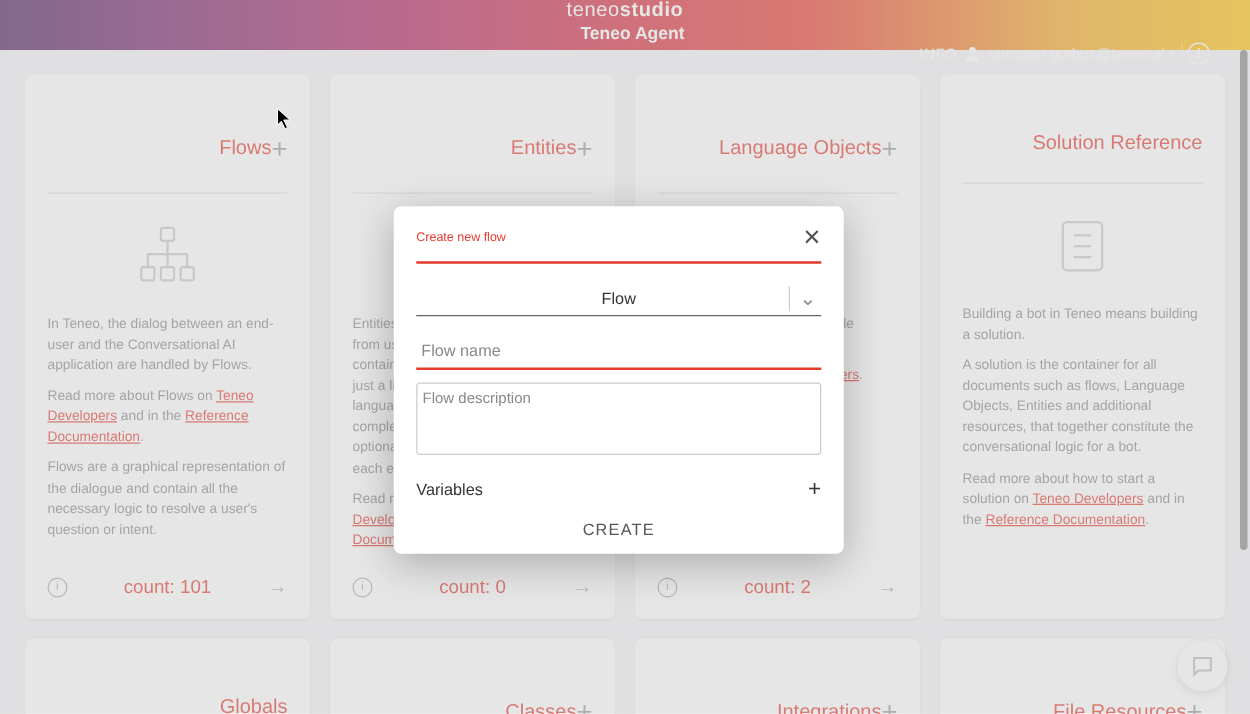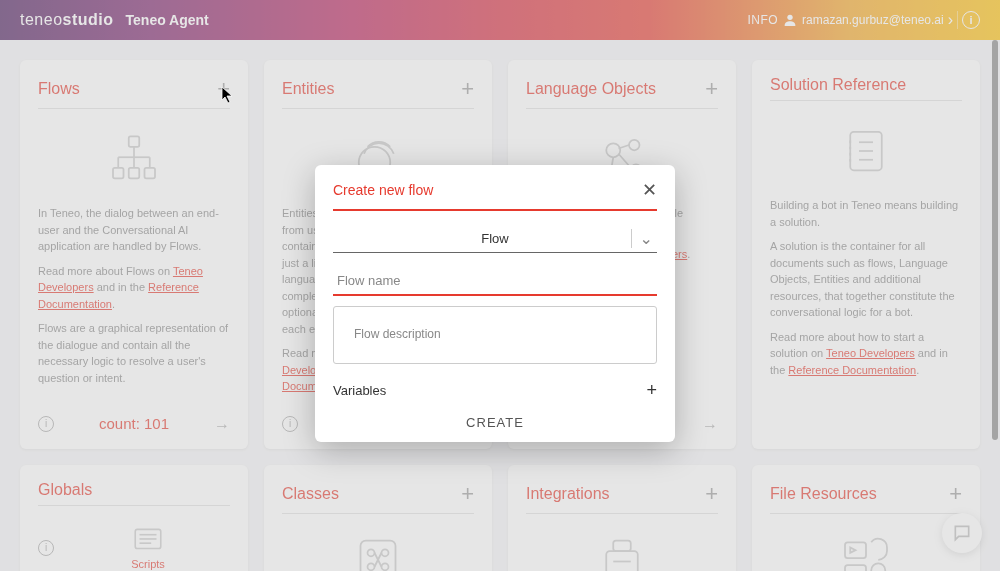--- a/index.html
+++ b/index.html
@@ -1,50 +1,50 @@
 <!DOCTYPE html>
 <html><head>
 <meta charset="utf-8">
 <style>
 * { box-sizing: border-box; margin: 0; padding: 0; }
 body { font-family: -apple-system, BlinkMacSystemFont, "Segoe UI", Arial, sans-serif; background: #f5f5f7; width: 1000px; height: 571px; overflow: hidden; position: relative; }
-.header { height: 40px; background: linear-gradient(90deg, #4a1a5c 0%, #7a1f6a 15%, #b81f5a 35%, #d62a3d 50%, #e63a2e 65%, #f5a623 85%, #ffc107 100%); display: flex; align-items: center; padding: 0 20px; color: white; }
+.header { height: 40px; background: linear-gradient(90deg, #4a1a5c 0%, #7a1f6a 15%, #b81f5a 35%, #d62a3d 50%, #e63a2e 65%, #f5a623 85%, #ffc107 100%); display: flex; align-items: center; padding: 0 32px; color: white; flex-direction: column; }
 .logo { font-size: 16px; font-weight: 300; letter-spacing: 0.5px; }
 .logo b { font-weight: 700; }
 .header-title { font-size: 14px; margin-left: 12px; font-weight: 700; }
 .header-right { margin-left: auto; display: flex; align-items: center; gap: 4px; font-size: 12px; }
 .user-icon { width: 16px; height: 16px; fill: white; }
 .info-icon { width: 18px; height: 18px; border: 1.5px solid white; border-radius: 50%; display: inline-flex; align-items: center; justify-content: center; font-size: 11px; font-weight: bold; }
 .divider { width: 1px; height: 18px; background: rgba(255,255,255,0.4); }
 .main { display: grid; grid-template-columns: repeat(4, 1fr); gap: 16px; padding: 20px; }
 .card { background: white; border-radius: 6px; padding: 16px 18px; box-shadow: 0 1px 3px rgba(0,0,0,0.08); position: relative; min-height: 380px; display: flex; flex-direction: column; }
 .card.small { min-height: 100px; }
-.card-header { display: flex; justify-content: space-between; align-items: center; border-bottom: 1px solid #e0e0e0; padding-bottom: 6px; margin-bottom: 12px; }
+.card-header { display: flex; justify-content: flex-end; align-items: center; border-bottom: 1px solid #e0e0e0; padding-bottom: 22px; margin-bottom: 12px; margin-top: 30px; }
 .card-title { font-size: 16px; color: #e63a2e; font-weight: 400; }
 .card-add { font-size: 22px; color: #999; cursor: pointer; font-weight: 300; }
 .card-icon { display: flex; justify-content: center; padding: 10px 0 18px; }
 .card-icon svg { width: 56px; height: 56px; stroke: #c8c8c8; fill: none; stroke-width: 2; }
 .card-desc { font-size: 11px; color: #888; line-height: 1.5; }
 .card-desc p { margin-bottom: 8px; }
 .card-desc a { color: #e63a2e; text-decoration: underline; }
 .card-footer { margin-top: auto; display: flex; align-items: center; justify-content: space-between; padding-top: 12px; }
 .info-circle { width: 16px; height: 16px; border: 1.5px solid #aaa; border-radius: 50%; display: inline-flex; align-items: center; justify-content: center; font-size: 10px; color: #aaa; }
 .count { font-size: 15px; color: #e63a2e; }
 .arrow { font-size: 16px; color: #aaa; }
 .overlay { position: absolute; inset: 0; background: rgba(200,200,200,0.45); z-index: 10; }
 .modal { position: absolute; top: 165px; left: 315px; width: 360px; background: white; border-radius: 6px; box-shadow: 0 8px 32px rgba(0,0,0,0.25); z-index: 20; padding: 14px 18px 12px; }
 .modal-header { display: flex; justify-content: space-between; align-items: center; border-bottom: 2px solid #e63a2e; padding-bottom: 8px; margin-bottom: 14px; }
-.modal-title { color: #e63a2e; font-size: 14px; font-weight: 500; }
+.modal-title { color: #e63a2e; font-size: 10px; font-weight: 500; }
 .modal-close { font-size: 18px; color: #555; cursor: pointer; }
 .modal-select { display: flex; align-items: center; border-bottom: 1px solid #666; padding: 6px 4px; margin-bottom: 14px; justify-content: center; position: relative; }
 .modal-select-label { font-size: 13px; color: #333; }
 .modal-select-chevron { position: absolute; right: 4px; color: #888; border-left: 1px solid #ccc; padding-left: 8px; }
 .modal-input { width: 100%; border: none; border-bottom: 2px solid #e63a2e; padding: 6px 4px; font-size: 13px; outline: none; margin-bottom: 10px; color: #8b5cf6; }
 .modal-input::placeholder { color: #888; }
-.modal-textarea { width: 100%; border: 1px solid #ccc; border-radius: 3px; padding: 20px; font-size: 12px; height: 58px; resize: none; outline: none; font-family: inherit; color: #333; }
+.modal-textarea { width: 100%; border: 1px solid #ccc; border-radius: 3px; padding: 4px; font-size: 12px; height: 58px; resize: none; outline: none; font-family: inherit; color: #333; }
 .modal-textarea::placeholder { color: #888; }
 .modal-row { display: flex; justify-content: space-between; align-items: center; padding: 12px 0 8px; font-size: 13px; color: #333; }
 .modal-plus { font-size: 18px; color: #333; cursor: pointer; }
 .modal-create { text-align: center; font-size: 13px; color: #555; letter-spacing: 1px; cursor: pointer; padding-top: 6px; }
 .cursor { position: absolute; top: 86px; left: 221px; z-index: 30; pointer-events: none; }
 .chat-bubble { position: absolute; bottom: 18px; right: 18px; width: 40px; height: 40px; background: white; border-radius: 50%; box-shadow: 0 2px 8px rgba(0,0,0,0.15); display: flex; align-items: center; justify-content: center; z-index: 5; }
 .scrollbar { position: absolute; right: 2px; top: 40px; width: 6px; height: 400px; background: #888; border-radius: 3px; z-index: 5; }
 </style>
 </head>
 <body>

